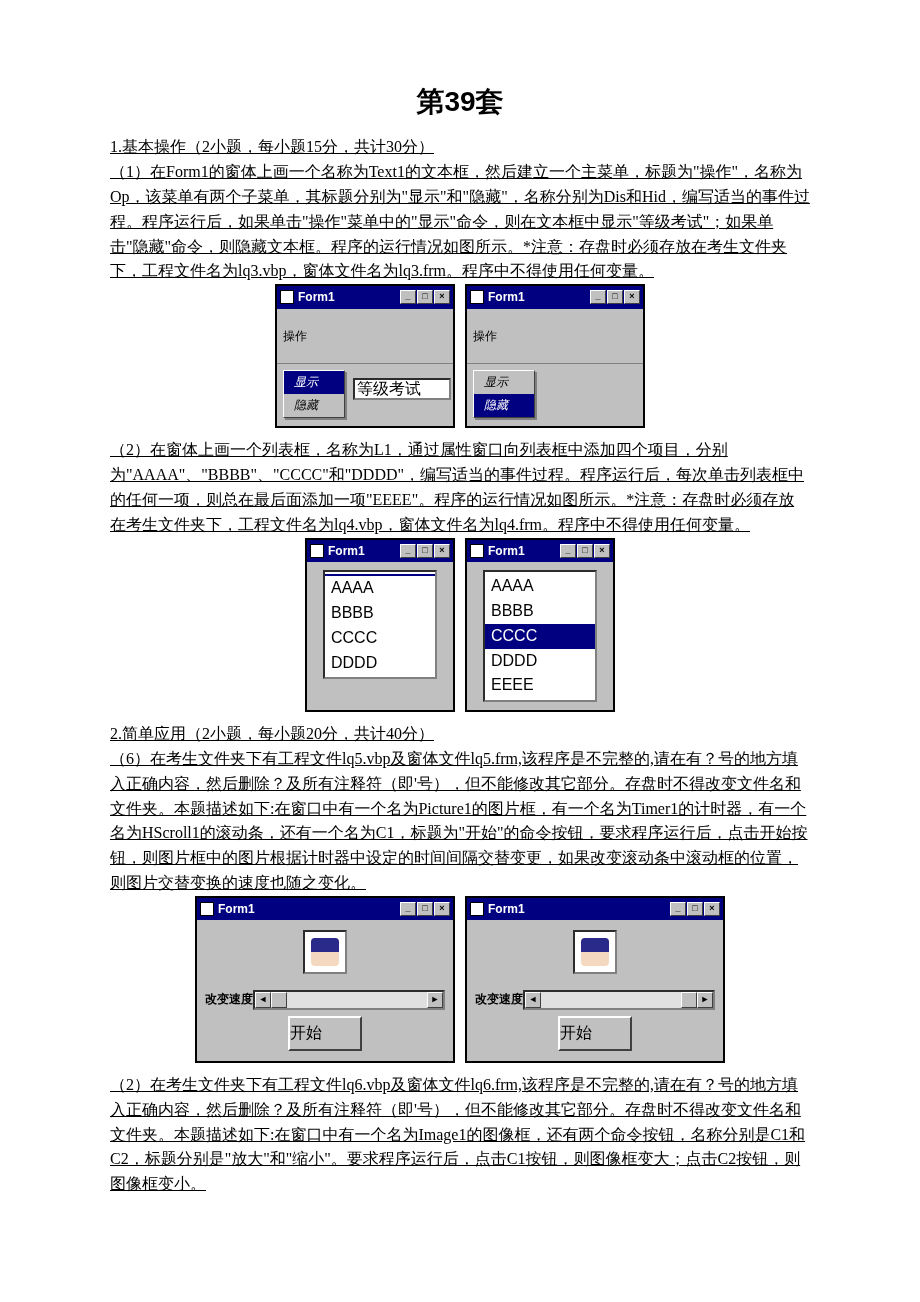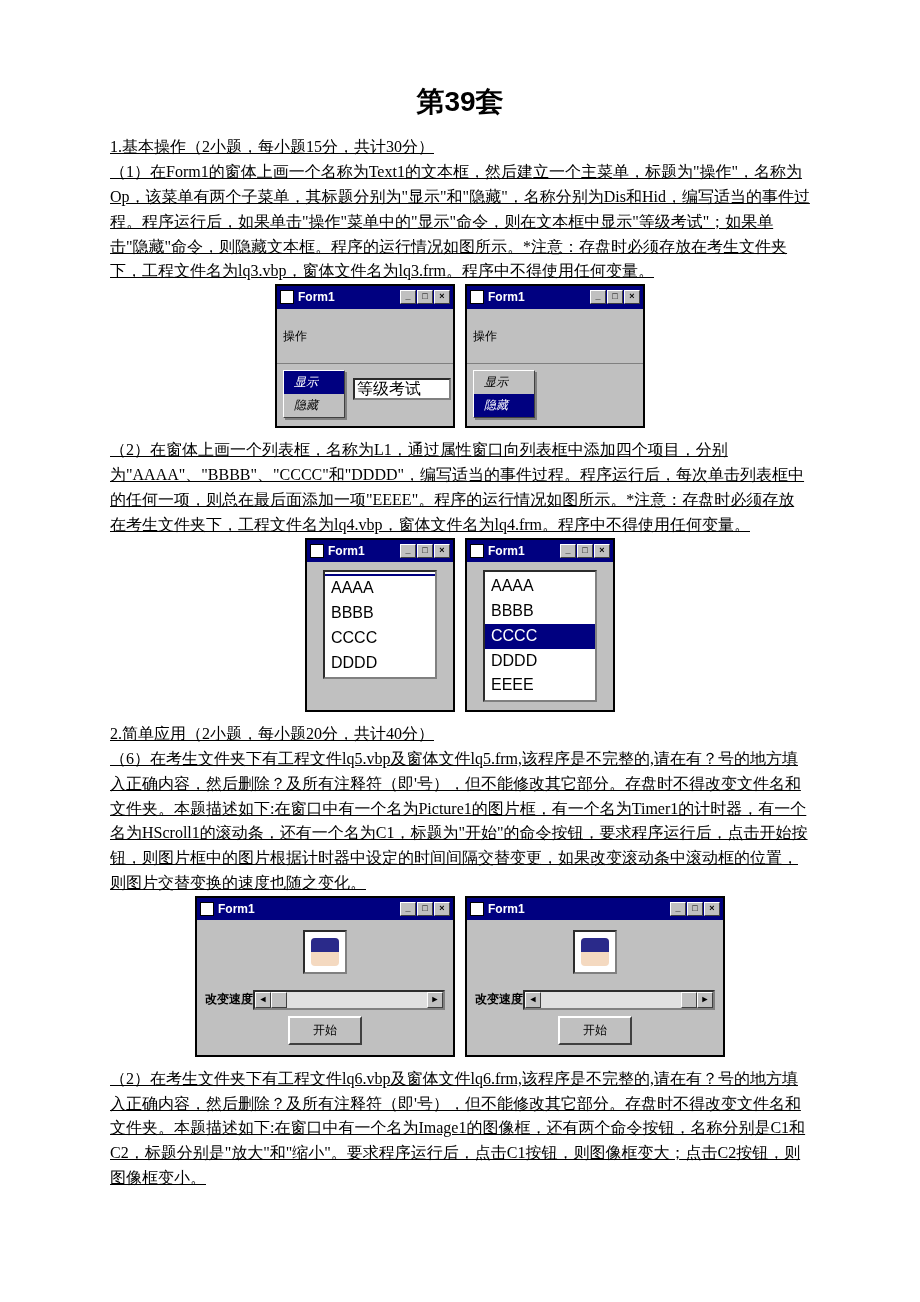--- a/index.html
+++ b/index.html
@@ -125,25 +125,25 @@
   .thumb {
     width:14px; background:#c0c0c0;
     border:1px solid #fff;
     border-right-color:#404040; border-bottom-color:#404040;
   }
   .thumb-left { margin-left:0; }
   .thumb-right { margin-left:auto; }
   .track { flex:1; display:flex; }
   .btn3d {
     display:block; width:70px; margin:6px auto 4px auto;
-    text-align:center; padding:3px 0;
+    text-align:left; padding:3px 0;
     background:#c0c0c0;
     border:2px solid #fff;
     border-right-color:#404040; border-bottom-color:#404040;
-    font-size:12px;
+    font-size:16px;
   }
 </style>
 </head>
 <body>
 
 <h1>第39套</h1>
 
 <p>1.基本操作（2小题，每小题15分，共计30分）</p>
 <p>（1）在Form1的窗体上画一个名称为Text1的文本框，然后建立一个主菜单，标题为"操作"，名称为Op，该菜单有两个子菜单，其标题分别为"显示"和"隐藏"，名称分别为Dis和Hid，编写适当的事件过程。程序运行后，如果单击"操作"菜单中的"显示"命令，则在文本框中显示"等级考试"；如果单击"隐藏"命令，则隐藏文本框。程序的运行情况如图所示。*注意：存盘时必须存放在考生文件夹下，工程文件名为lq3.vbp，窗体文件名为lq3.frm。程序中不得使用任何变量。</p>
 

